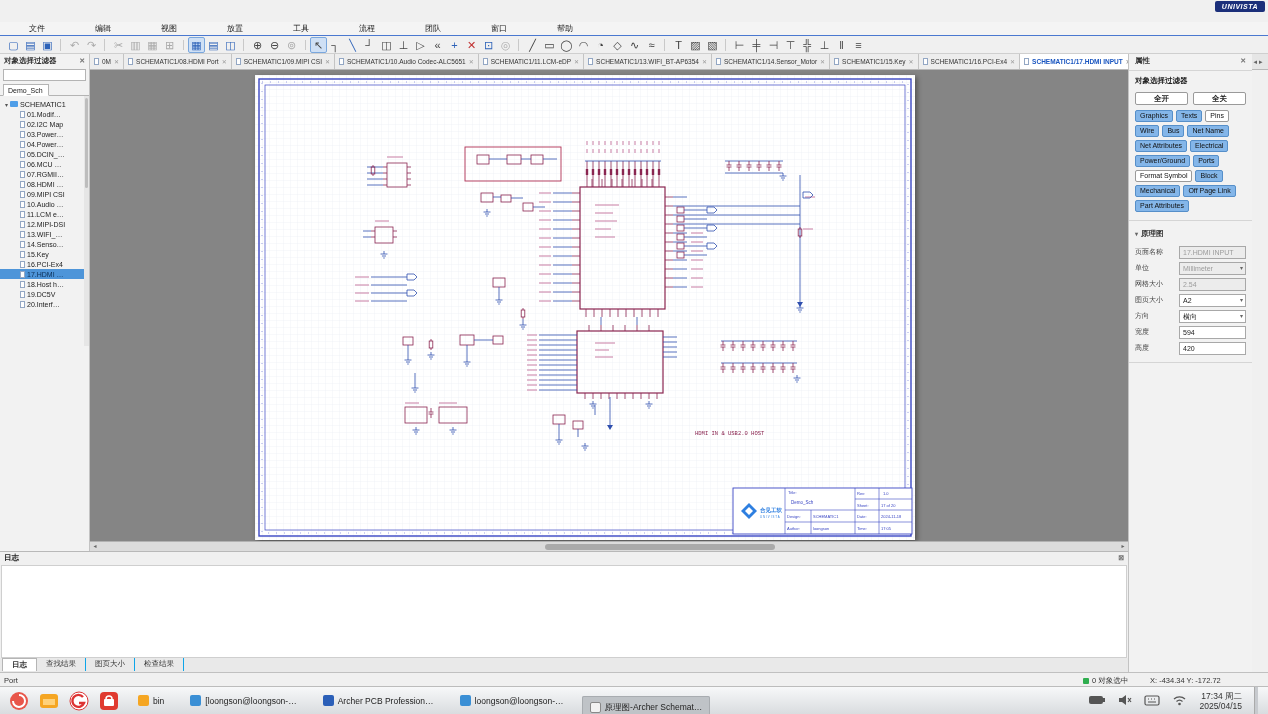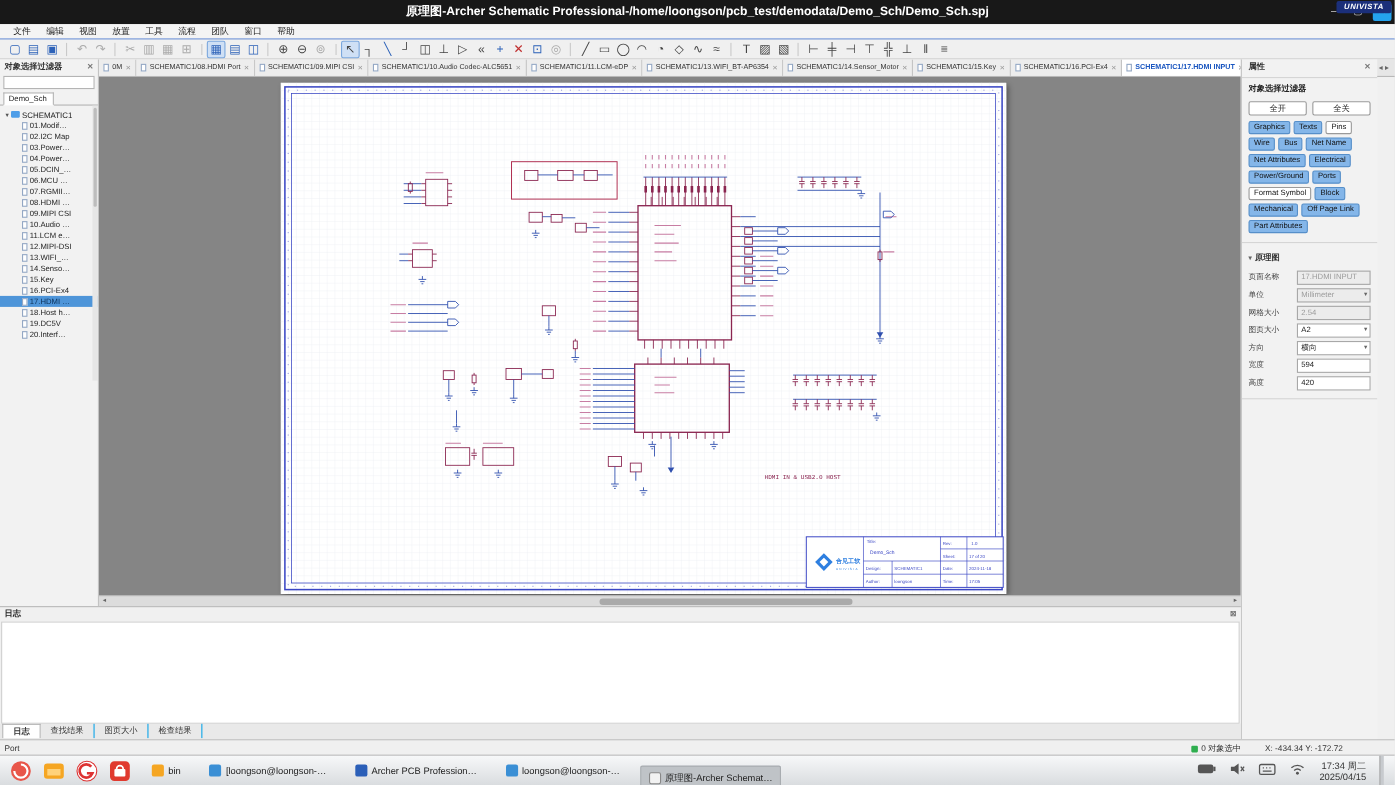--- a/index.html
+++ b/index.html
@@ -7,21 +7,21 @@
   #app { position:relative; width:1268px; height:714px; font-family:"Liberation Sans",sans-serif; background:#f0f0f0; color:#222; }
 
   
   #titlebar { position:absolute; left:0; top:0; width:1268px; height:22px; background:#181818; }
   #titlebar .title { position:absolute; left:0; right:0; top:0; height:22px; line-height:22px; text-align:center; color:#fff; font-size:11px; font-weight:bold; }
   .winctl { position:absolute; right:3px; top:3px; display:flex; gap:5px; }
   .wbtn { width:17px; height:16px; line-height:15px; text-align:center; font-size:9px; color:#ddd; }
   .wbtn.close { background:#24a3ee; color:#fff; border-radius:2px; }
 
   
-  #menubar { position:absolute; left:0; top:22px; width:1268px; height:14px; background:#f4f4f4; border-bottom:1px solid #4a78d0; display:flex; align-items:flex-start; padding-left:5px; }
+  #menubar { position:absolute; left:0; top:22px; width:1268px; height:14px; background:#f4f4f4; border-bottom:1px solid #4a78d0; display:flex; align-items:flex-start; padding-left:22px;gap:36px; }
   .menu { font-size:8px; padding:0 7px; height:13px; line-height:13px; color:#222; }
   #brand { position:absolute; right:3px; top:1px; height:11px; line-height:11px; background:#1b2f7a; color:#fff; font-size:7px; font-weight:bold; font-style:italic; padding:0 7px; border-radius:2px; letter-spacing:.5px; }
 
   
   #toolbar { position:absolute; left:0; top:36px; width:1268px; height:18px; background:#f0f0f0; border-bottom:1px solid #cfcfcf; display:flex; align-items:center; padding-left:5px; }
   .tbi { position:relative; width:17px; height:16px; line-height:16px; text-align:center; font-size:11px; color:#444; }
   .tbi::after { content:attr(data-glyph); }
   .tbi.b { color:#2d62b8; }
   .tbi.d { color:#aaa; }
   .tbi.r { color:#c03030; }
@@ -57,21 +57,21 @@
   #sheet { position:absolute; left:165px; top:5px; width:660px; height:465px; box-shadow:2px 2px 5px rgba(0,0,0,.4); }
   #hscroll { position:absolute; left:90px; top:541px; width:1038px; height:10px; background:#dcdcdc; border-top:1px solid #b2b2b2; }
   #hscroll .thumb { position:absolute; left:455px; top:2px; width:230px; height:6px; background:#aaa; border-radius:3px; }
   #hscroll .arr { position:absolute; top:0; width:10px; height:9px; line-height:9px; text-align:center; font-size:6px; color:#666; }
 
   
   #rightpanel { position:absolute; left:1128px; top:54px; width:124px; height:618px; background:#f2f2f2; border-left:1px solid #c3c3c3; padding:0 6px; }
   #rightpanel .phead { padding:0; height:14px; }
   .hr { height:1px; background:#d5d5d5; margin:2px -6px; }
   .ftitle { font-size:7.5px; font-weight:bold; margin:5px 0 6px; }
-  .masters { display:flex; gap:5px; }
+  .masters { display:flex; gap:5px;font-weight:bold; }
   .mbtn { flex:1; height:13px; line-height:11px; text-align:center; background:#fff; border:1px solid #9a9a9a; border-radius:2px; font-size:7.5px; }
   .filters { display:flex; flex-wrap:wrap; gap:3px; margin-top:5px; }
   .fbtn { height:12px; line-height:10px; padding:0 4px; font-size:7px; background:#fff; border:1px solid #9a9a9a; border-radius:2px; color:#111; }
   .fbtn.on { background:#84b6e9; border-color:#568fc9; }
   .sechead { margin-top:8px; font-size:7.5px; font-weight:bold; color:#333; }
   .sechead .caret { font-size:6px; color:#666; margin-right:3px; }
   .fields { margin-top:5px; }
   .frow { display:flex; align-items:center; gap:4px; height:16px; }
   .flabel { width:40px; font-size:7px; color:#444; }
   .fctl { flex:1; height:13px; line-height:11px; background:#fff; border:1px solid #a8a8a8; font-size:7px; padding:0 3px; color:#222; position:relative; }
@@ -105,28 +105,20 @@
   .twin[data-icon="archer"] .ticon { background:#2b5fb8; }
   .twin[data-icon="schematic"] .ticon { background:#f2f2f2; border:1px solid #888; }
   #tray { margin-left:auto; display:flex; align-items:center; gap:12px; padding-right:10px; }
   #clock { text-align:right; font-size:8.5px; color:#333; line-height:10px; }
   #showdesk { width:4px; height:28px; background:#c7cace; border-left:1px solid #aaa; }
 </style>
 </head>
 <body>
 <div id="app">
 
-  <div id="titlebar">
-    <div class="title">原理图-Archer Schematic Professional-/home/loongson/pcb_test/demodata/Demo_Sch/Demo_Sch.spj</div>
-    <div class="winctl">
-      <div class="wbtn">–</div>
-      <div class="wbtn">▢</div>
-      <div class="wbtn close">✕</div>
-    </div>
-  </div>
 
   <div id="menubar">
 
   <span class="menu">文件</span>
       <span class="menu">编辑</span>
       <span class="menu">视图</span>
       <span class="menu">放置</span>
       <span class="menu">工具</span>
       <span class="menu">流程</span>
       <span class="menu">团队</span>

